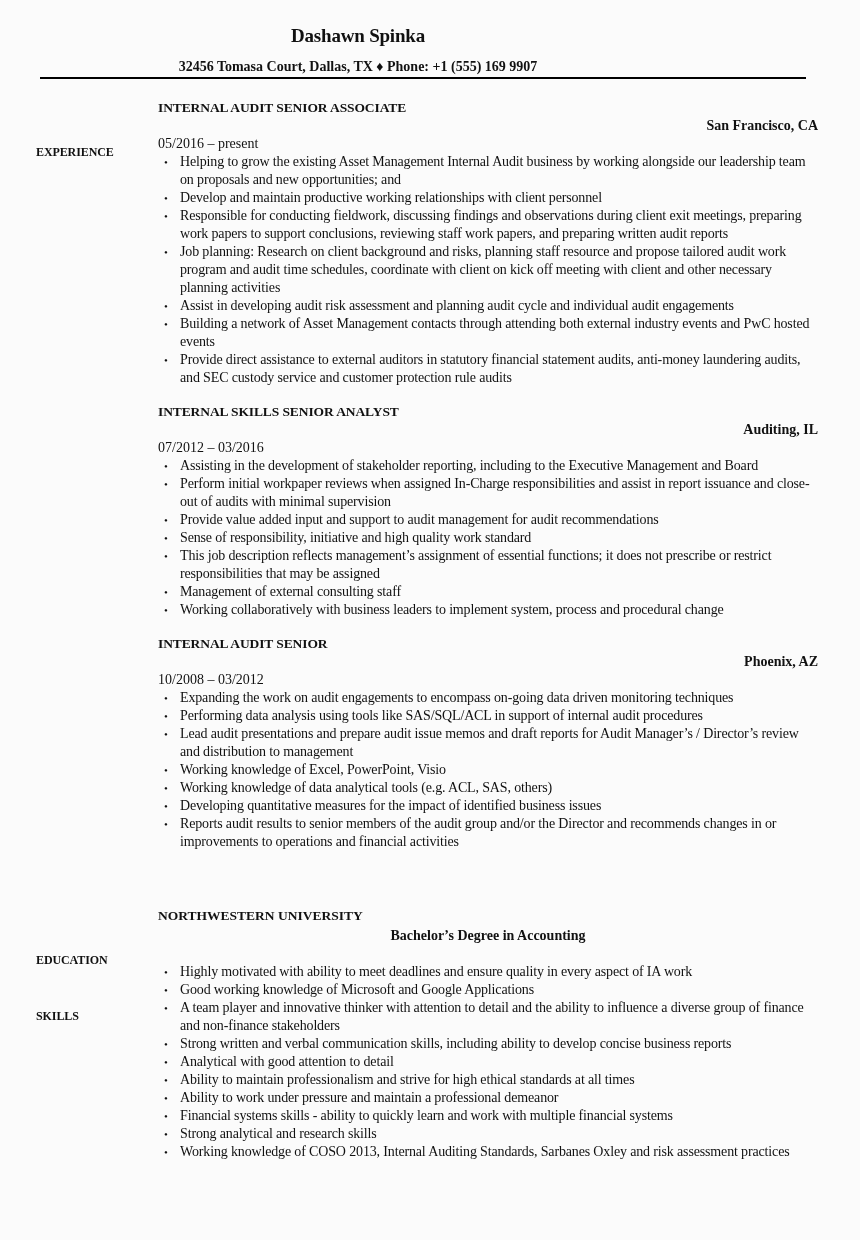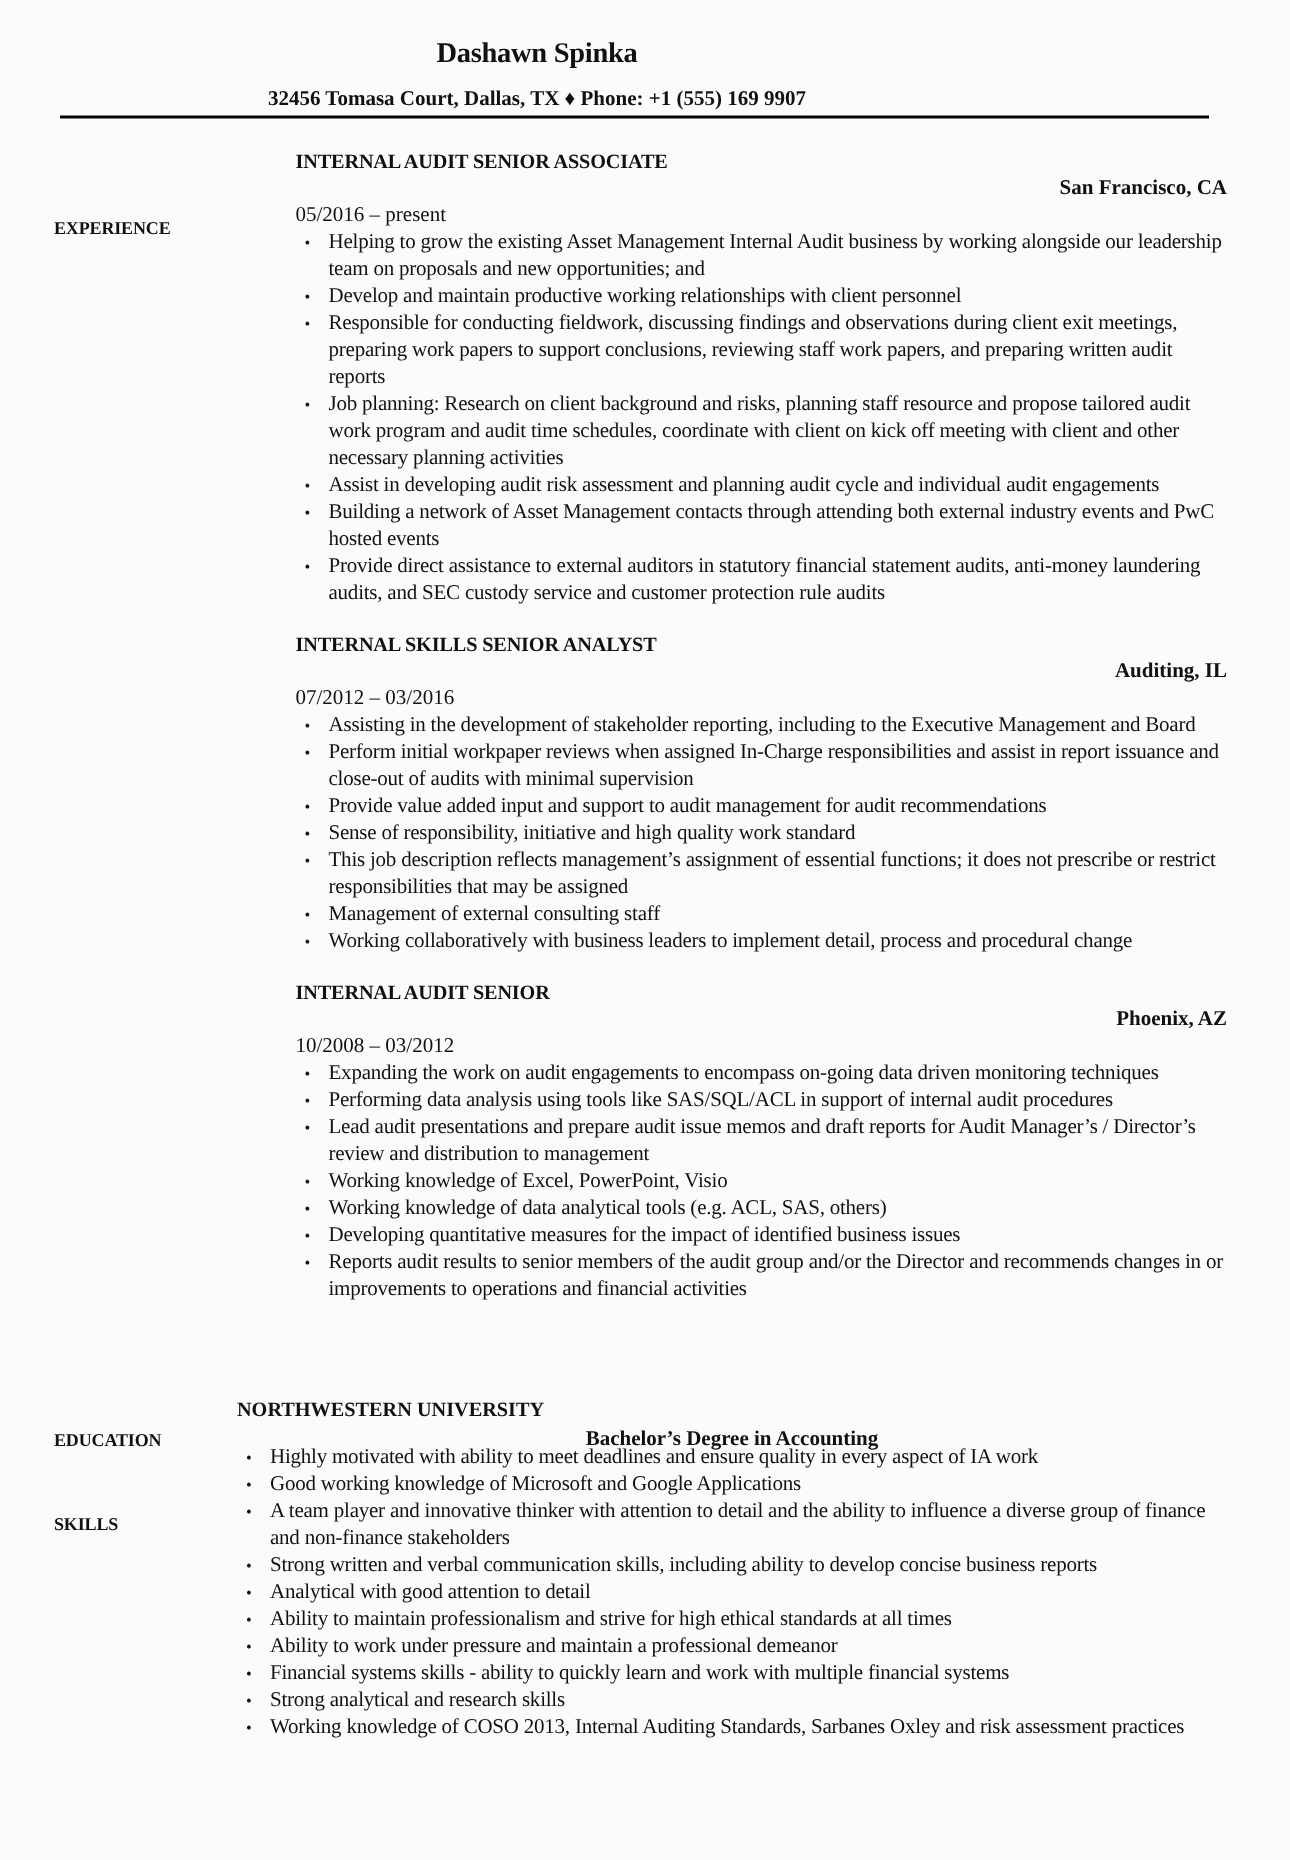--- a/index.html
+++ b/index.html
@@ -57,21 +57,21 @@
       font-size: 12px;
       letter-spacing: -0.1px;
       margin-top: 44px;
     }
     .section-body {
       position: absolute;
       left: 158px;
       top: 0;
       width: 660px;
     }
-    .job { margin-bottom: 16px; margin-left: 39px; }
+    .job { margin-bottom: 16px; }
     .job-title {
       font-weight: bold;
       font-size: 13.5px;
       letter-spacing: -0.1px;
     }
     .job-location {
       font-weight: bold;
       text-align: right;
     }
     .job-dates { }
@@ -87,21 +87,20 @@
     }
     li .bullet {
       position: absolute;
       left: 6px;
       top: 0;
       font-size: 11px;
     }
     .edu-school {
       font-weight: bold;
       font-size: 13.5px;
-      margin-top: 24px;
     }
     .edu-degree {
       font-weight: bold;
       margin-top: 2px;
       text-align: center;
     }
   </style>
 </head>
 <body>
 
@@ -134,21 +133,21 @@
       <div class="job-title">INTERNAL SKILLS SENIOR ANALYST</div>
       <div class="job-location">Auditing, IL</div>
       <div class="job-dates">07/2012 – 03/2016</div>
       <ul>
           <li><span class="bullet">•</span><span>Assisting in the development of stakeholder reporting, including to the Executive Management and Board</span></li>
           <li><span class="bullet">•</span><span>Perform initial workpaper reviews when assigned In-Charge responsibilities and assist in report issuance and close-out of audits with minimal supervision</span></li>
           <li><span class="bullet">•</span><span>Provide value added input and support to audit management for audit recommendations</span></li>
           <li><span class="bullet">•</span><span>Sense of responsibility, initiative and high quality work standard</span></li>
           <li><span class="bullet">•</span><span>This job description reflects management’s assignment of essential functions; it does not prescribe or restrict responsibilities that may be assigned</span></li>
           <li><span class="bullet">•</span><span>Management of external consulting staff</span></li>
-          <li><span class="bullet">•</span><span>Working collaboratively with business leaders to implement detail, process and procedural change</span></li>
+          <li><span class="bullet">•</span><span>Working collaboratively with business leaders to implement system, process and procedural change</span></li>
         </ul>
     </div>
 
     <div class="job">
       <div class="job-title">INTERNAL AUDIT SENIOR</div>
       <div class="job-location">Phoenix, AZ</div>
       <div class="job-dates">10/2008 – 03/2012</div>
       <ul>
           <li><span class="bullet">•</span><span>Expanding the work on audit engagements to encompass on-going data driven monitoring techniques</span></li>
           <li><span class="bullet">•</span><span>Performing data analysis using tools like SAS/SQL/ACL in support of internal audit procedures</span></li>

